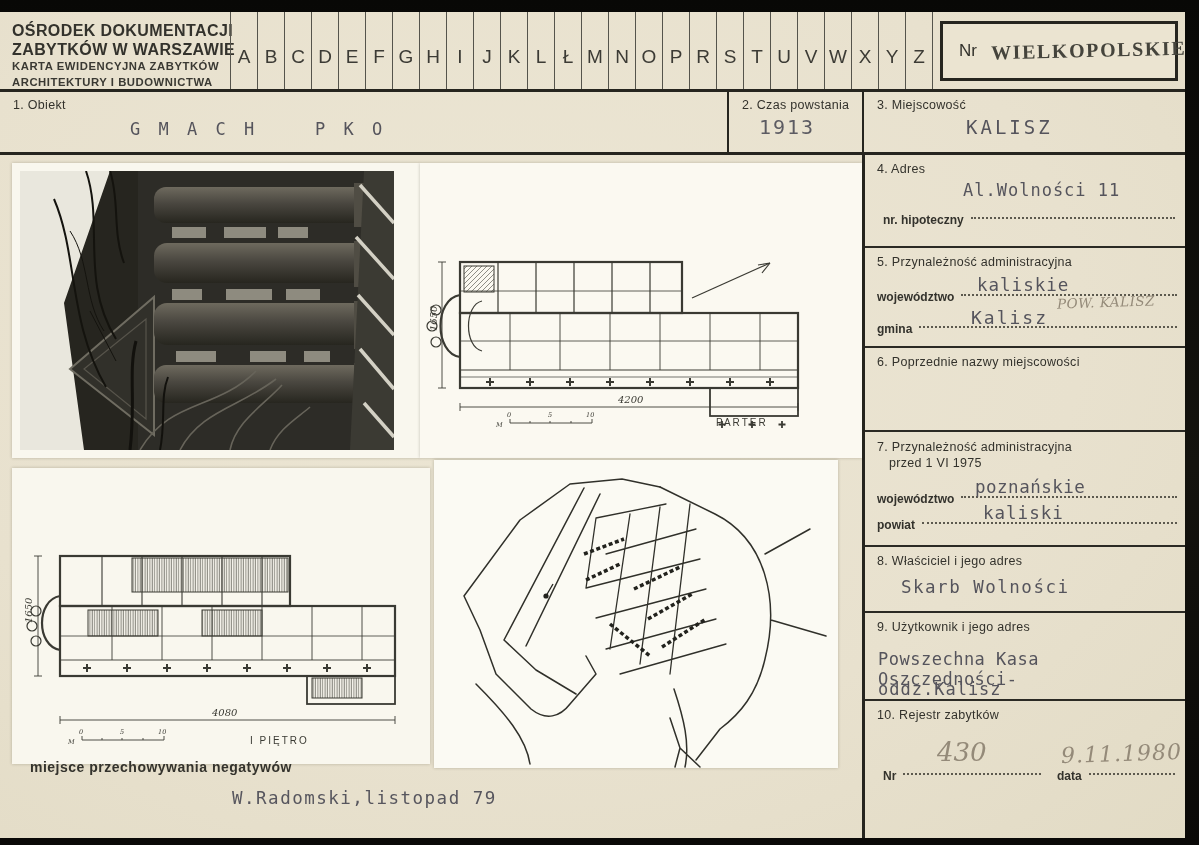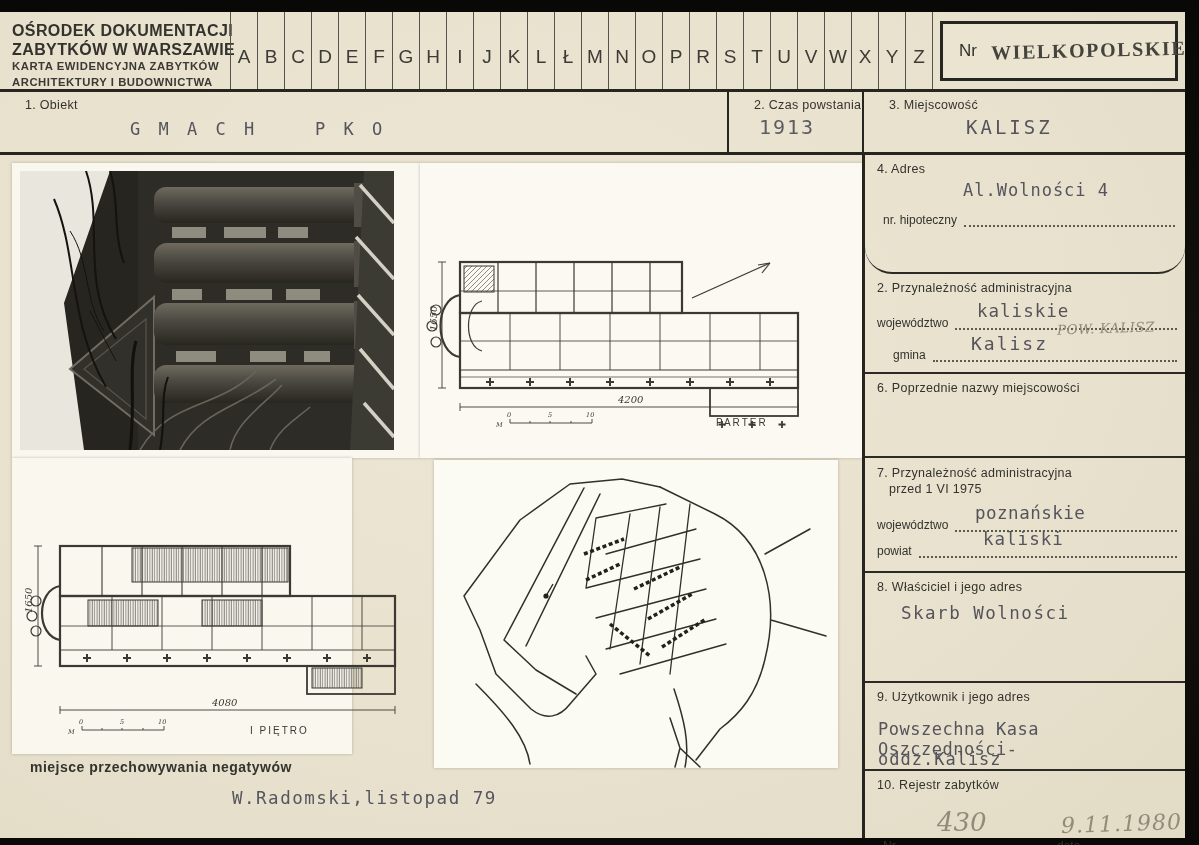--- a/index.html
+++ b/index.html
@@ -18,59 +18,59 @@
   .nrbox{width:238px;height:60px;border:3.5px solid #26251f;background:#ebe4d1;display:flex;align-items:center;padding-left:16px;box-sizing:border-box;}
   .nr-label{font-size:17px;color:#33322c;margin-right:14px;}
   .nr-stamp{font-family:"Liberation Serif",serif;font-weight:700;font-size:20px;letter-spacing:1.6px;color:#45443c;transform:rotate(-1.4deg);}
 
   
   .row1{position:absolute;top:80px;left:0;width:100%;height:63px;display:flex;border-bottom:3px solid #26251f;box-sizing:border-box;}
   .cell-f1{width:727px;position:relative;}
   .cell-f2{width:135px;position:relative;border-left:2px solid #26251f;box-sizing:border-box;}
   .cell-f3{flex:1;position:relative;border-left:2.5px solid #26251f;box-sizing:border-box;}
   .field-label{font-size:12.5px;color:#33322c;letter-spacing:.3px;}
-  .lbl-pos{position:absolute;top:6px;left:13px;white-space:nowrap;margin-left:12px;}
+  .lbl-pos{position:absolute;top:6px;left:13px;white-space:nowrap;}
   .tw{font-family:"DejaVu Sans Mono",monospace;color:#55545c;}
   .f1-value{position:absolute;left:130px;top:27px;font-size:17px;letter-spacing:4px;white-space:pre;}
   .f2-value{position:absolute;left:30px;top:23px;font-size:20px;letter-spacing:2px;color:#5c5b62;}
   .f3-value{position:absolute;left:102px;top:24px;font-size:19px;letter-spacing:3px;}
 
   
   .rightcol{position:absolute;left:862px;top:143px;width:323px;height:683px;border-left:3px solid #26251f;box-sizing:border-box;display:flex;flex-direction:column;}
   .rfield{position:relative;border-bottom:2.5px solid #2b2a24;box-sizing:border-box;}
-  .rf4{height:119px;border-radius:27px;} .rf5{height:100px;} .rf6{height:84px;} .rf7{height:115px;}
-  .rf8{height:110px;} .rf9{height:88px;} .rf10{flex:1;border-bottom:none;}
+  .rf4{height:93px;} .rf5{height:100px;} .rf6{height:84px;} .rf7{height:115px;}
+  .rf8{height:66px;} .rf9{height:88px;} .rf10{flex:1;border-bottom:none;}
   .rlabel{position:absolute;top:7px;left:12px;font-size:12.5px;color:#33322c;letter-spacing:.3px;white-space:nowrap;}
   .rlabel2{line-height:1.3;}
-  .dotrow{position:absolute;display:flex;align-items:flex-end;}
+  .dotrow{position:absolute;display:flex;font-weight:bold;}
   .dotlabel{font-size:12px;color:#33322c;margin-right:7px;white-space:nowrap;}
   .dots{flex:1;border-bottom:2px dotted #5c594e;height:4px;}
   .pencil{font-family:"DejaVu Serif",serif;font-style:italic;color:#948a79;}
   .f4-value{position:absolute;left:98px;top:25px;font-size:17px;letter-spacing:1px;}
   .dr-f4{left:18px;right:10px;top:58px;}
-  .f5-dr1{left:12px;right:8px;top:42px;} .f5-dr2{left:28px;right:8px;top:74px;}
+  .f5-dr1{left:12px;right:8px;top:42px;} .f5-dr2{left:12px;right:8px;top:74px;}
   .f5-v1{position:absolute;left:112px;top:27px;font-size:17.5px;letter-spacing:1px;}
   .f5-v2{position:absolute;left:106px;top:59px;font-size:18px;letter-spacing:2px;}
   .f5-pencil{position:absolute;left:192px;top:46px;font-size:13.5px;letter-spacing:.5px;transform:rotate(-2deg);}
   .f7-dr1{left:12px;right:8px;top:60px;} .f7-dr2{left:12px;right:8px;top:86px;}
   .f7-v1{position:absolute;left:110px;top:45px;font-size:17.5px;letter-spacing:.5px;}
   .f7-v2{position:absolute;left:118px;top:71px;font-size:17.5px;letter-spacing:1px;}
   .f8-value{position:absolute;left:36px;top:30px;font-size:17.5px;letter-spacing:1.5px;}
   .f9-v1{position:absolute;left:13px;top:36px;font-size:17px;letter-spacing:.5px;}
   .f9-v2{position:absolute;left:13px;top:66px;font-size:17px;letter-spacing:1px;}
   .dr-nr{left:18px;width:158px;top:68px;} .dr-data{left:192px;right:10px;top:68px;}
   .f10-nr{position:absolute;left:72px;top:36px;font-size:26px;}
   .f10-data{position:absolute;left:196px;top:40px;font-size:22px;letter-spacing:1px;transform:rotate(-2deg);white-space:nowrap;}
 
   
   .sheet{position:absolute;background:#f9f7ee;box-shadow:0 0 3px rgba(40,35,20,.25);}
   .photo-sheet{left:12px;top:151px;width:408px;height:295px;}
   .photo-inner{position:absolute;left:8px;top:8px;width:374px;height:279px;background:#26251f;}
   .plan1-sheet{left:420px;top:151px;width:442px;height:295px;background:#fbf9f1;}
-  .plan2-sheet{left:12px;top:446px;width:340px;height:296px;}
+  .plan2-sheet{left:12px;top:456px;width:418px;height:296px;}
   .map-sheet{left:434px;top:448px;width:404px;height:308px;background:#fbfaf3;}
   .sheet svg{display:block;}
 
   
   .negatives{position:absolute;left:30px;top:747px;font-size:14px;font-weight:700;color:#34332d;letter-spacing:.5px;}
   .author{position:absolute;left:232px;top:776px;font-family:"DejaVu Sans Mono",monospace;font-size:17.5px;color:#57565e;letter-spacing:1.5px;}
 
   
   .pl-dim{font-family:"DejaVu Serif",serif;font-style:italic;font-size:10px;fill:#3a3a33;}
   .pl-label{font-family:"Liberation Sans",sans-serif;font-size:10px;letter-spacing:2px;fill:#3a3a33;}
@@ -138,29 +138,29 @@
     <div class="cell-f3">
       <span class="field-label lbl-pos">3. Miejscowość</span>
       <span class="tw f3-value">KALISZ</span>
     </div>
   </div>
 
   <div class="rightcol">
 
     <div class="rfield rf4">
       <span class="rlabel">4. Adres</span>
-      <span class="tw f4-value">Al.Wolności 4</span>
+      <span class="tw f4-value">Al.Wolności 11</span>
       <div class="dotrow dr-f4">
         <span class="dotlabel">nr. hipoteczny</span>
         <span class="dots"></span>
       </div>
     </div>
 
     <div class="rfield rf5">
-      <span class="rlabel">2. Przynależność administracyjna</span>
+      <span class="rlabel">5. Przynależność administracyjna</span>
       <div class="dotrow f5-dr1">
         <span class="dotlabel">województwo</span>
         <span class="dots"></span>
       </div>
       <span class="tw f5-v1">kaliskie</span>
       <span class="pencil f5-pencil">POW. KALISZ</span>
       <div class="dotrow f5-dr2">
         <span class="dotlabel">gmina</span>
         <span class="dots"></span>
       </div>

